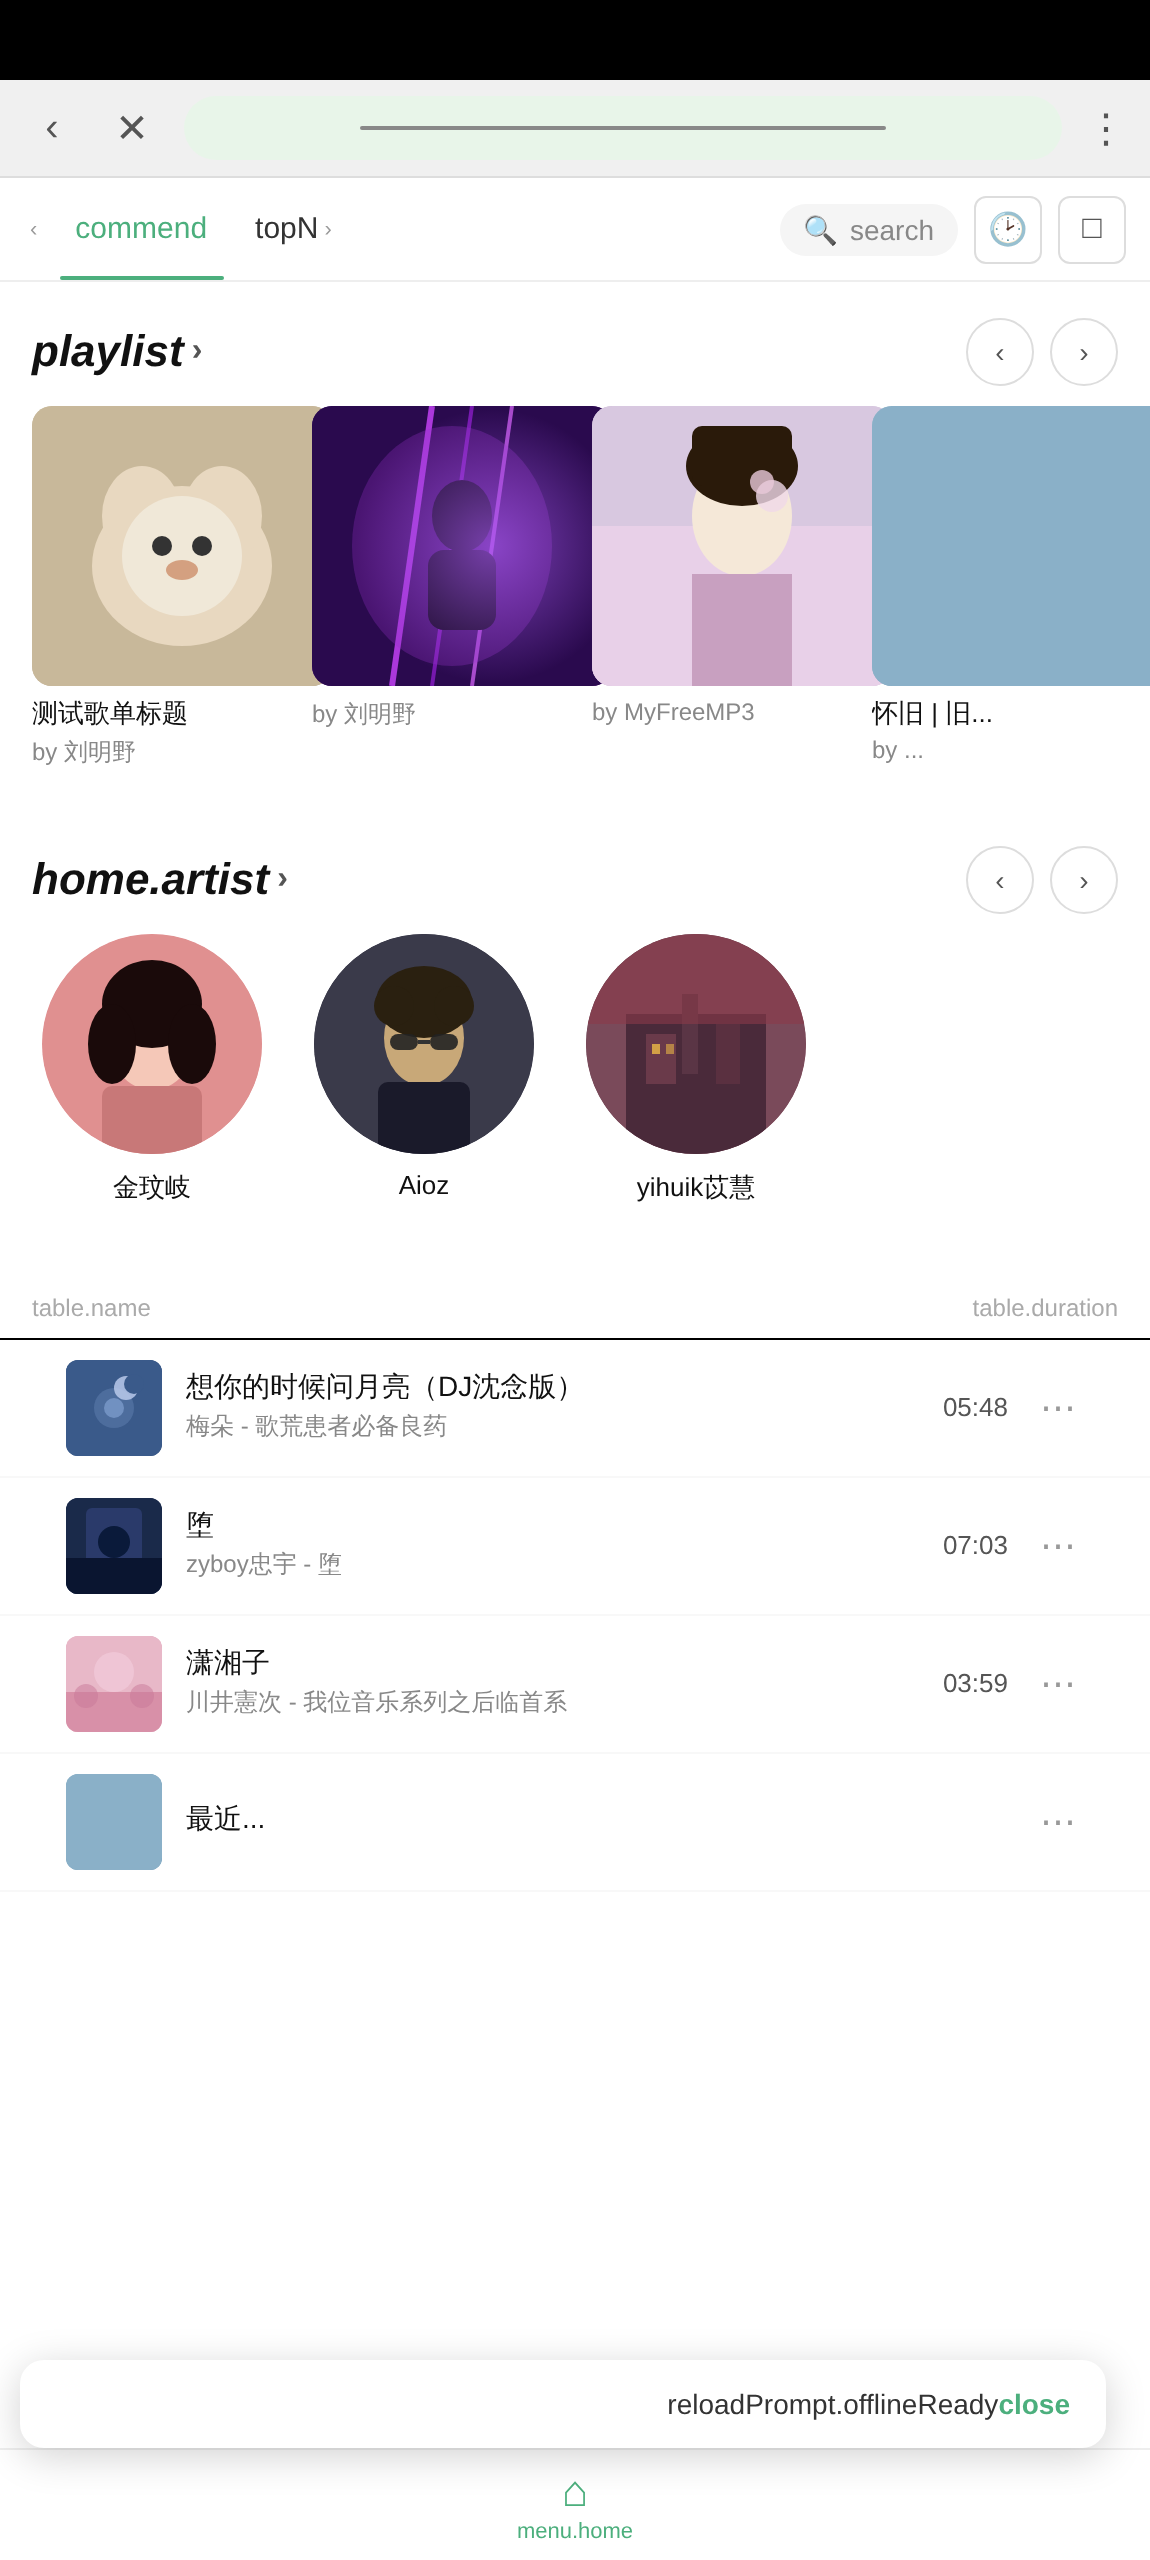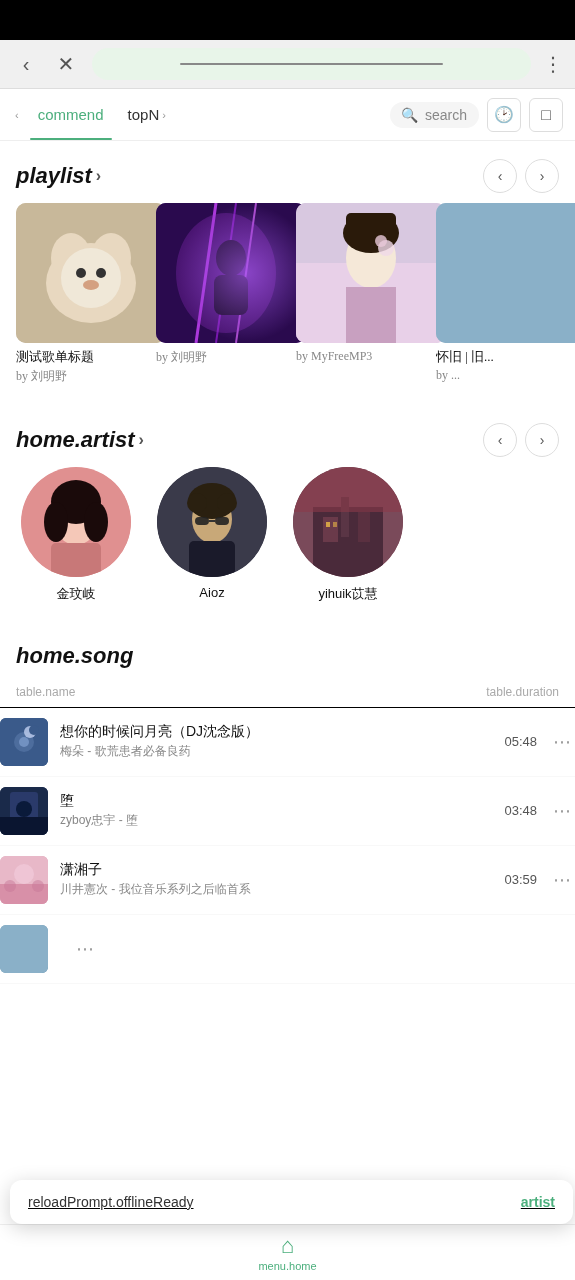--- a/index.html
+++ b/index.html
@@ -174,21 +174,20 @@
       display: flex;
       gap: 12px;
       padding: 0 16px;
       overflow-x: auto;
       scrollbar-width: none;
     }
     .playlist-scroll::-webkit-scrollbar { display: none; }
     .playlist-item {
       flex-shrink: 0;
       width: 128px;
-      font-family: Liberation Serif, serif;
     }
     .playlist-thumb {
       width: 150px;
       height: 140px;
       border-radius: 10px;
       overflow: hidden;
       background: #ccc;
       position: relative;
     }
     .playlist-info {
@@ -262,21 +261,21 @@
       padding: 4px 16px 8px;
       border-bottom: 1px solid #000000;
     }
     .table-header span {
       font-size: 12px;
       color: #aaa;
     }
     .song-row {
       display: flex;
       align-items: center;
-      padding: 10px 0;
+      padding: 10px 33px;
       gap: 12px;
       border-bottom: 1px solid #f8f8f8;
     }
     .song-thumb {
       width: 48px;
       height: 48px;
       border-radius: 6px;
       overflow: hidden;
       flex-shrink: 0;
       background: #ddd;
@@ -311,30 +310,29 @@
       color: #999;
       cursor: pointer;
       padding: 4px;
     }
 
     
     .offline-toast {
       position: fixed;
       bottom: 56px;
       left: 10px;
-      right: 2px;
+      right: 22px;
       background: #fff;
       border-radius: 12px;
       box-shadow: 0 4px 20px rgba(0,0,0,0.18);
       display: flex;
       align-items: center;
-      justify-content: space-between;
+      justify-content: flex-end;
       padding: 14px 18px;
       z-index: 100;
-      text-decoration: underline;
     }
     .offline-toast-text {
       font-size: 14px;
       color: #333;
     }
     .offline-close-btn {
       font-size: 14px;
       color: #4caf7d;
       font-weight: 600;
       cursor: pointer;
@@ -579,23 +577,20 @@
           <rect x="0" y="0" width="110" height="45" fill="#8a3a4a" opacity="0.6"></rect>
         </svg>
       </div>
       <div class="artist-name">yihuik苡慧</div>
     </div>
   </div>
 
   <div class="section-divider"></div>
 
   <div class="song-section">
-    <div class="song-section-title">
-      <em>home.song</em>
-    </div>
     <div class="table-header">
       <span>table.name</span>
       <span>table.duration</span>
     </div>
 
     <div class="song-row">
       <div class="song-thumb song-thumb-blue">
         <svg width="48" height="48" viewBox="0 0 48 48">
           <rect width="48" height="48" fill="#3a5a8a"></rect>
           <circle cx="24" cy="24" r="10" fill="#5a7aaa" opacity="0.6"></circle>
@@ -620,21 +615,21 @@
 
           <rect x="10" y="5" width="28" height="38" fill="#2a3a6a" rx="3"></rect>
           <circle cx="24" cy="22" r="8" fill="#0a1a3a"></circle>
           <rect x="0" y="30" width="48" height="18" fill="#0a1530"></rect>
         </svg>
       </div>
       <div class="song-info">
         <div class="song-title">堕</div>
         <div class="song-artist">zyboy忠宇 - 堕</div>
       </div>
-      <div class="song-duration">03:48</div>
+      <div class="song-duration">07:03</div>
       <div class="song-more">⋯</div>
     </div>
 
     <div class="song-row">
       <div class="song-thumb song-thumb-pink">
         <svg width="48" height="48" viewBox="0 0 48 48">
           <rect width="48" height="48" fill="#e8b8c8"></rect>
           <rect x="0" y="28" width="48" height="20" fill="#d890a8"></rect>
 
           <circle cx="24" cy="18" r="10" fill="#f0c8d8" opacity="0.8"></circle>
@@ -649,30 +644,34 @@
       <div class="song-duration">03:59</div>
       <div class="song-more">⋯</div>
     </div>
 
     <div class="song-row">
       <div class="song-thumb song-thumb-partial">
         <svg width="48" height="48" viewBox="0 0 48 48">
           <rect width="48" height="48" fill="#8ab0c8"></rect>
         </svg>
       </div>
+      <div class="song-info">
+        <div class="song-title">最近...</div>
+        <div class="song-artist"></div>
+      </div>
       <div class="song-duration"></div>
       <div class="song-more">⋯</div>
     </div>
   </div>
 
 </div>
 
 <div class="offline-toast">
   <span class="offline-toast-text">reloadPrompt.offlineReady</span>
-  <span class="offline-close-btn">artist</span>
+  <span class="offline-close-btn">close</span>
 </div>
 
 <div class="bottom-nav">
   <div class="bottom-nav-item">
     <span class="nav-icon">⌂</span>
     <span class="nav-label">menu.home</span>
   </div>
 </div>
 
 </body></html>

